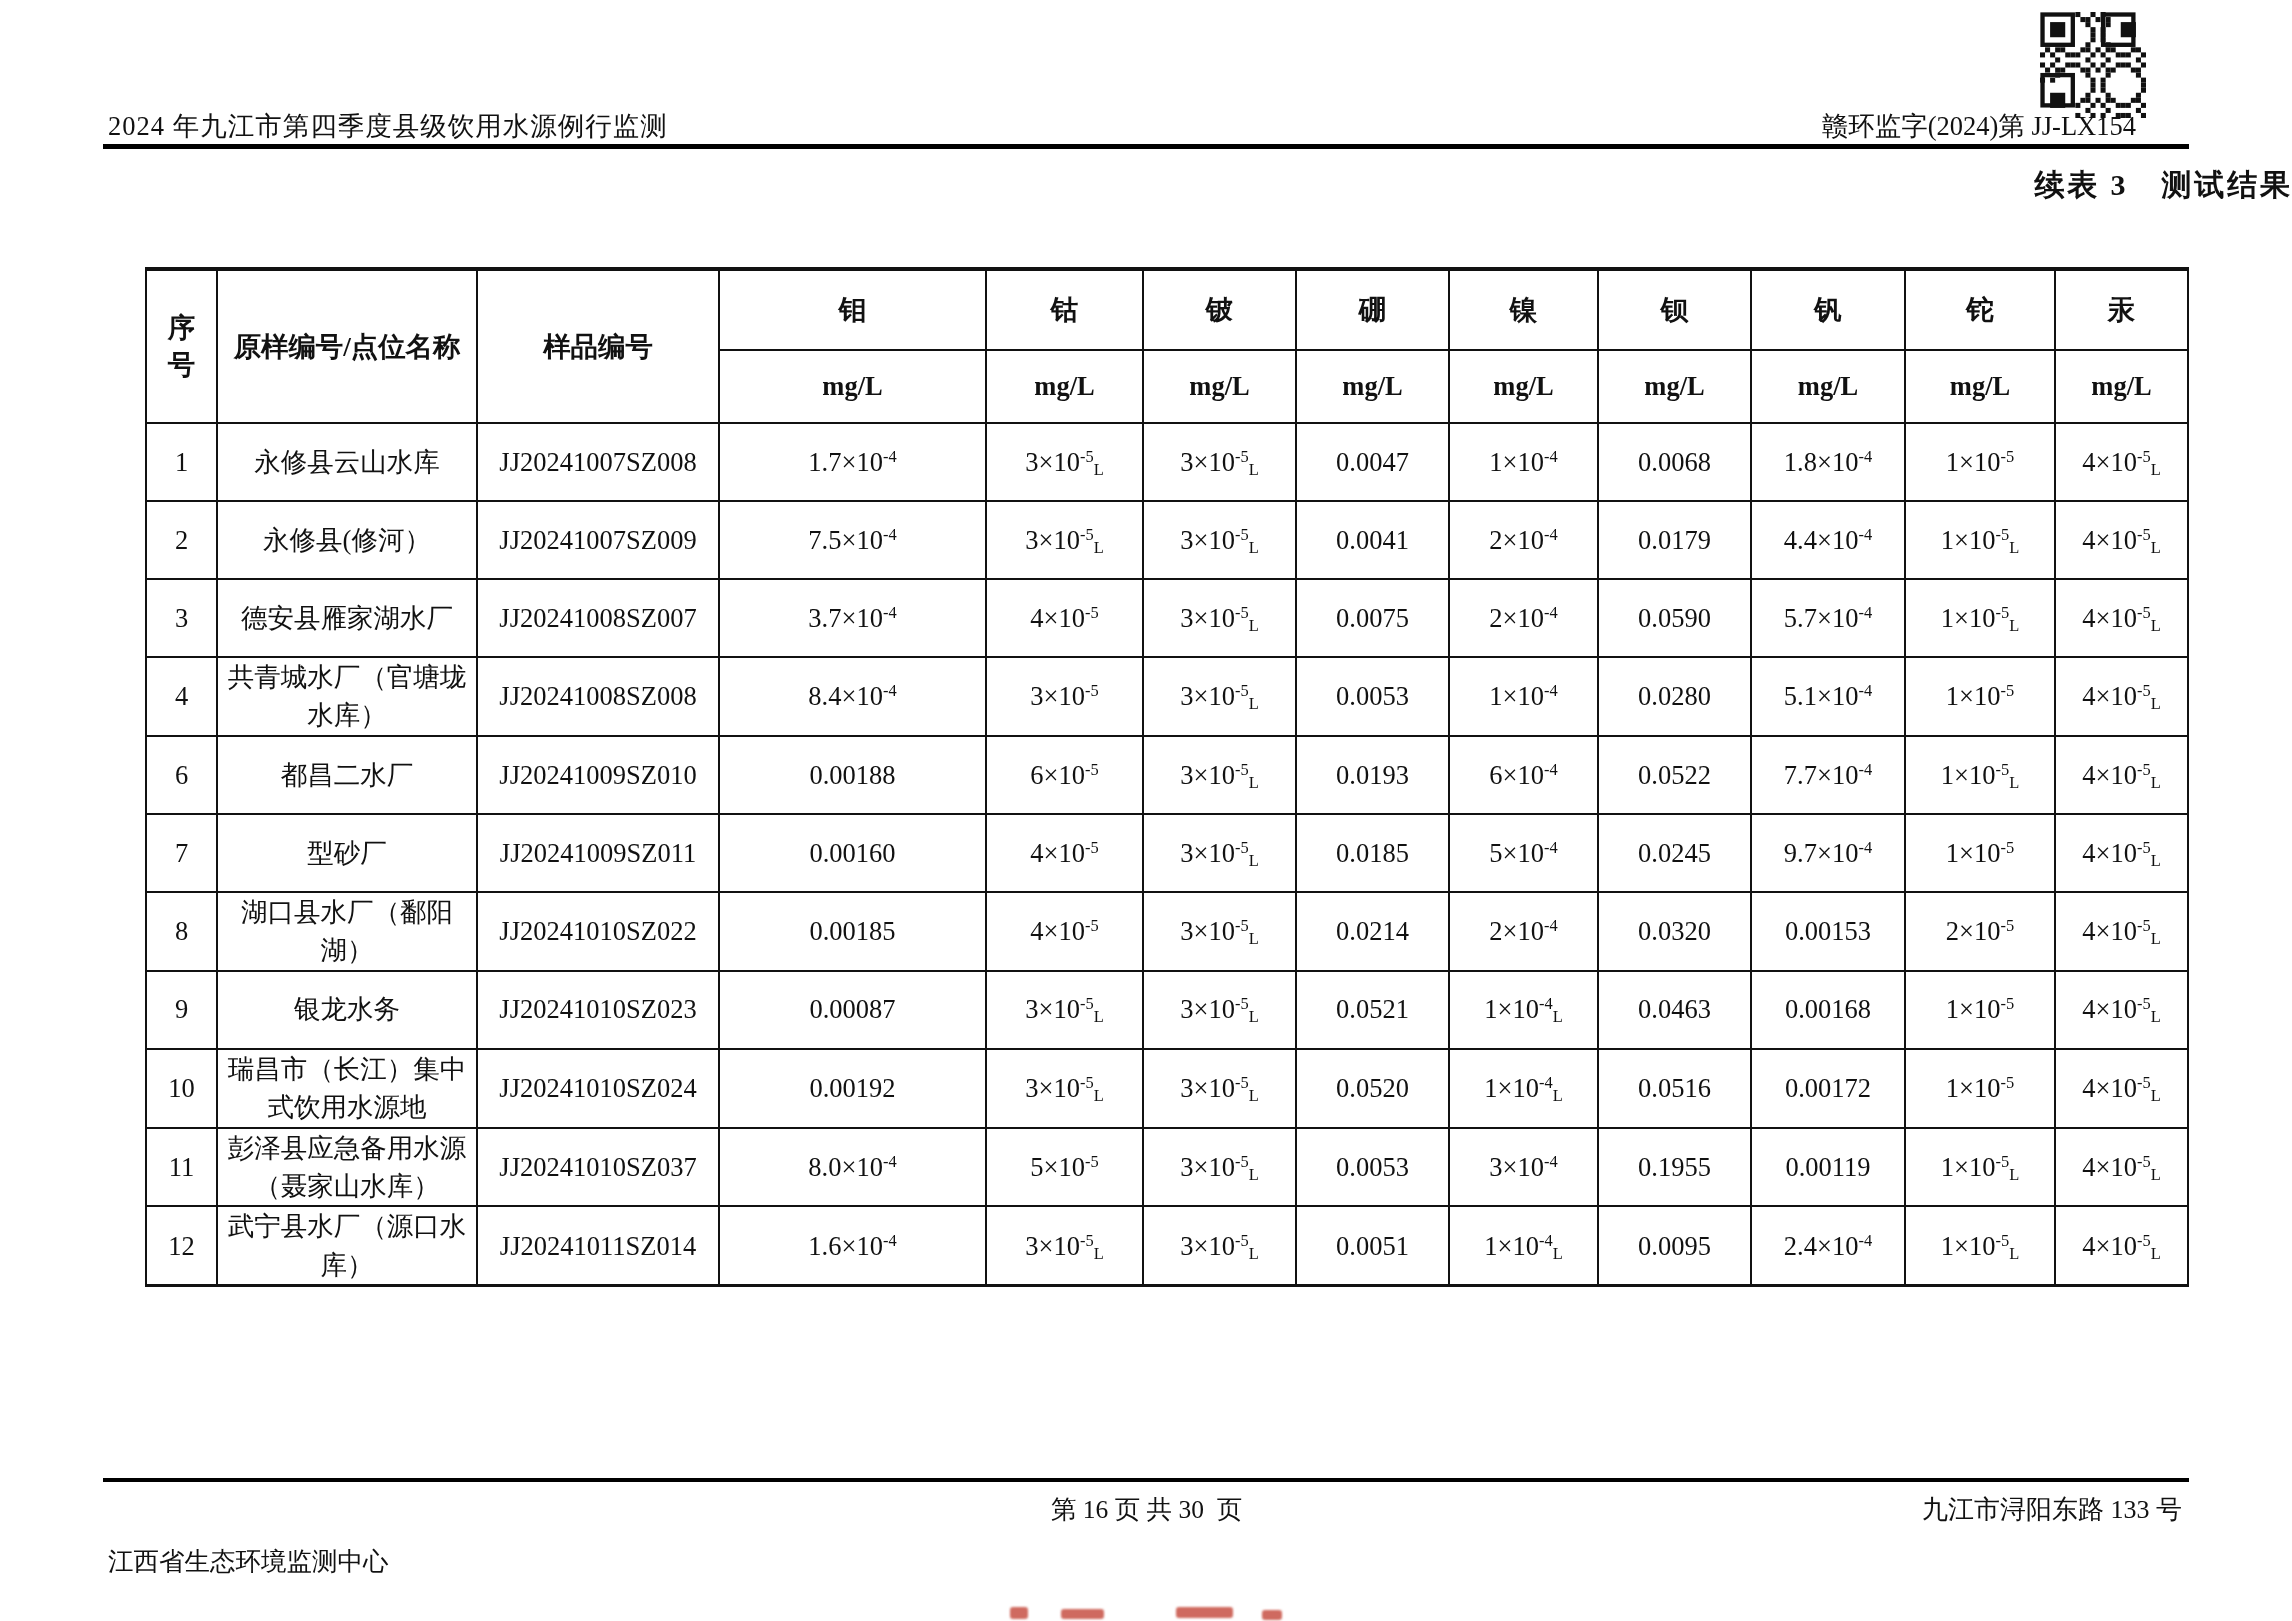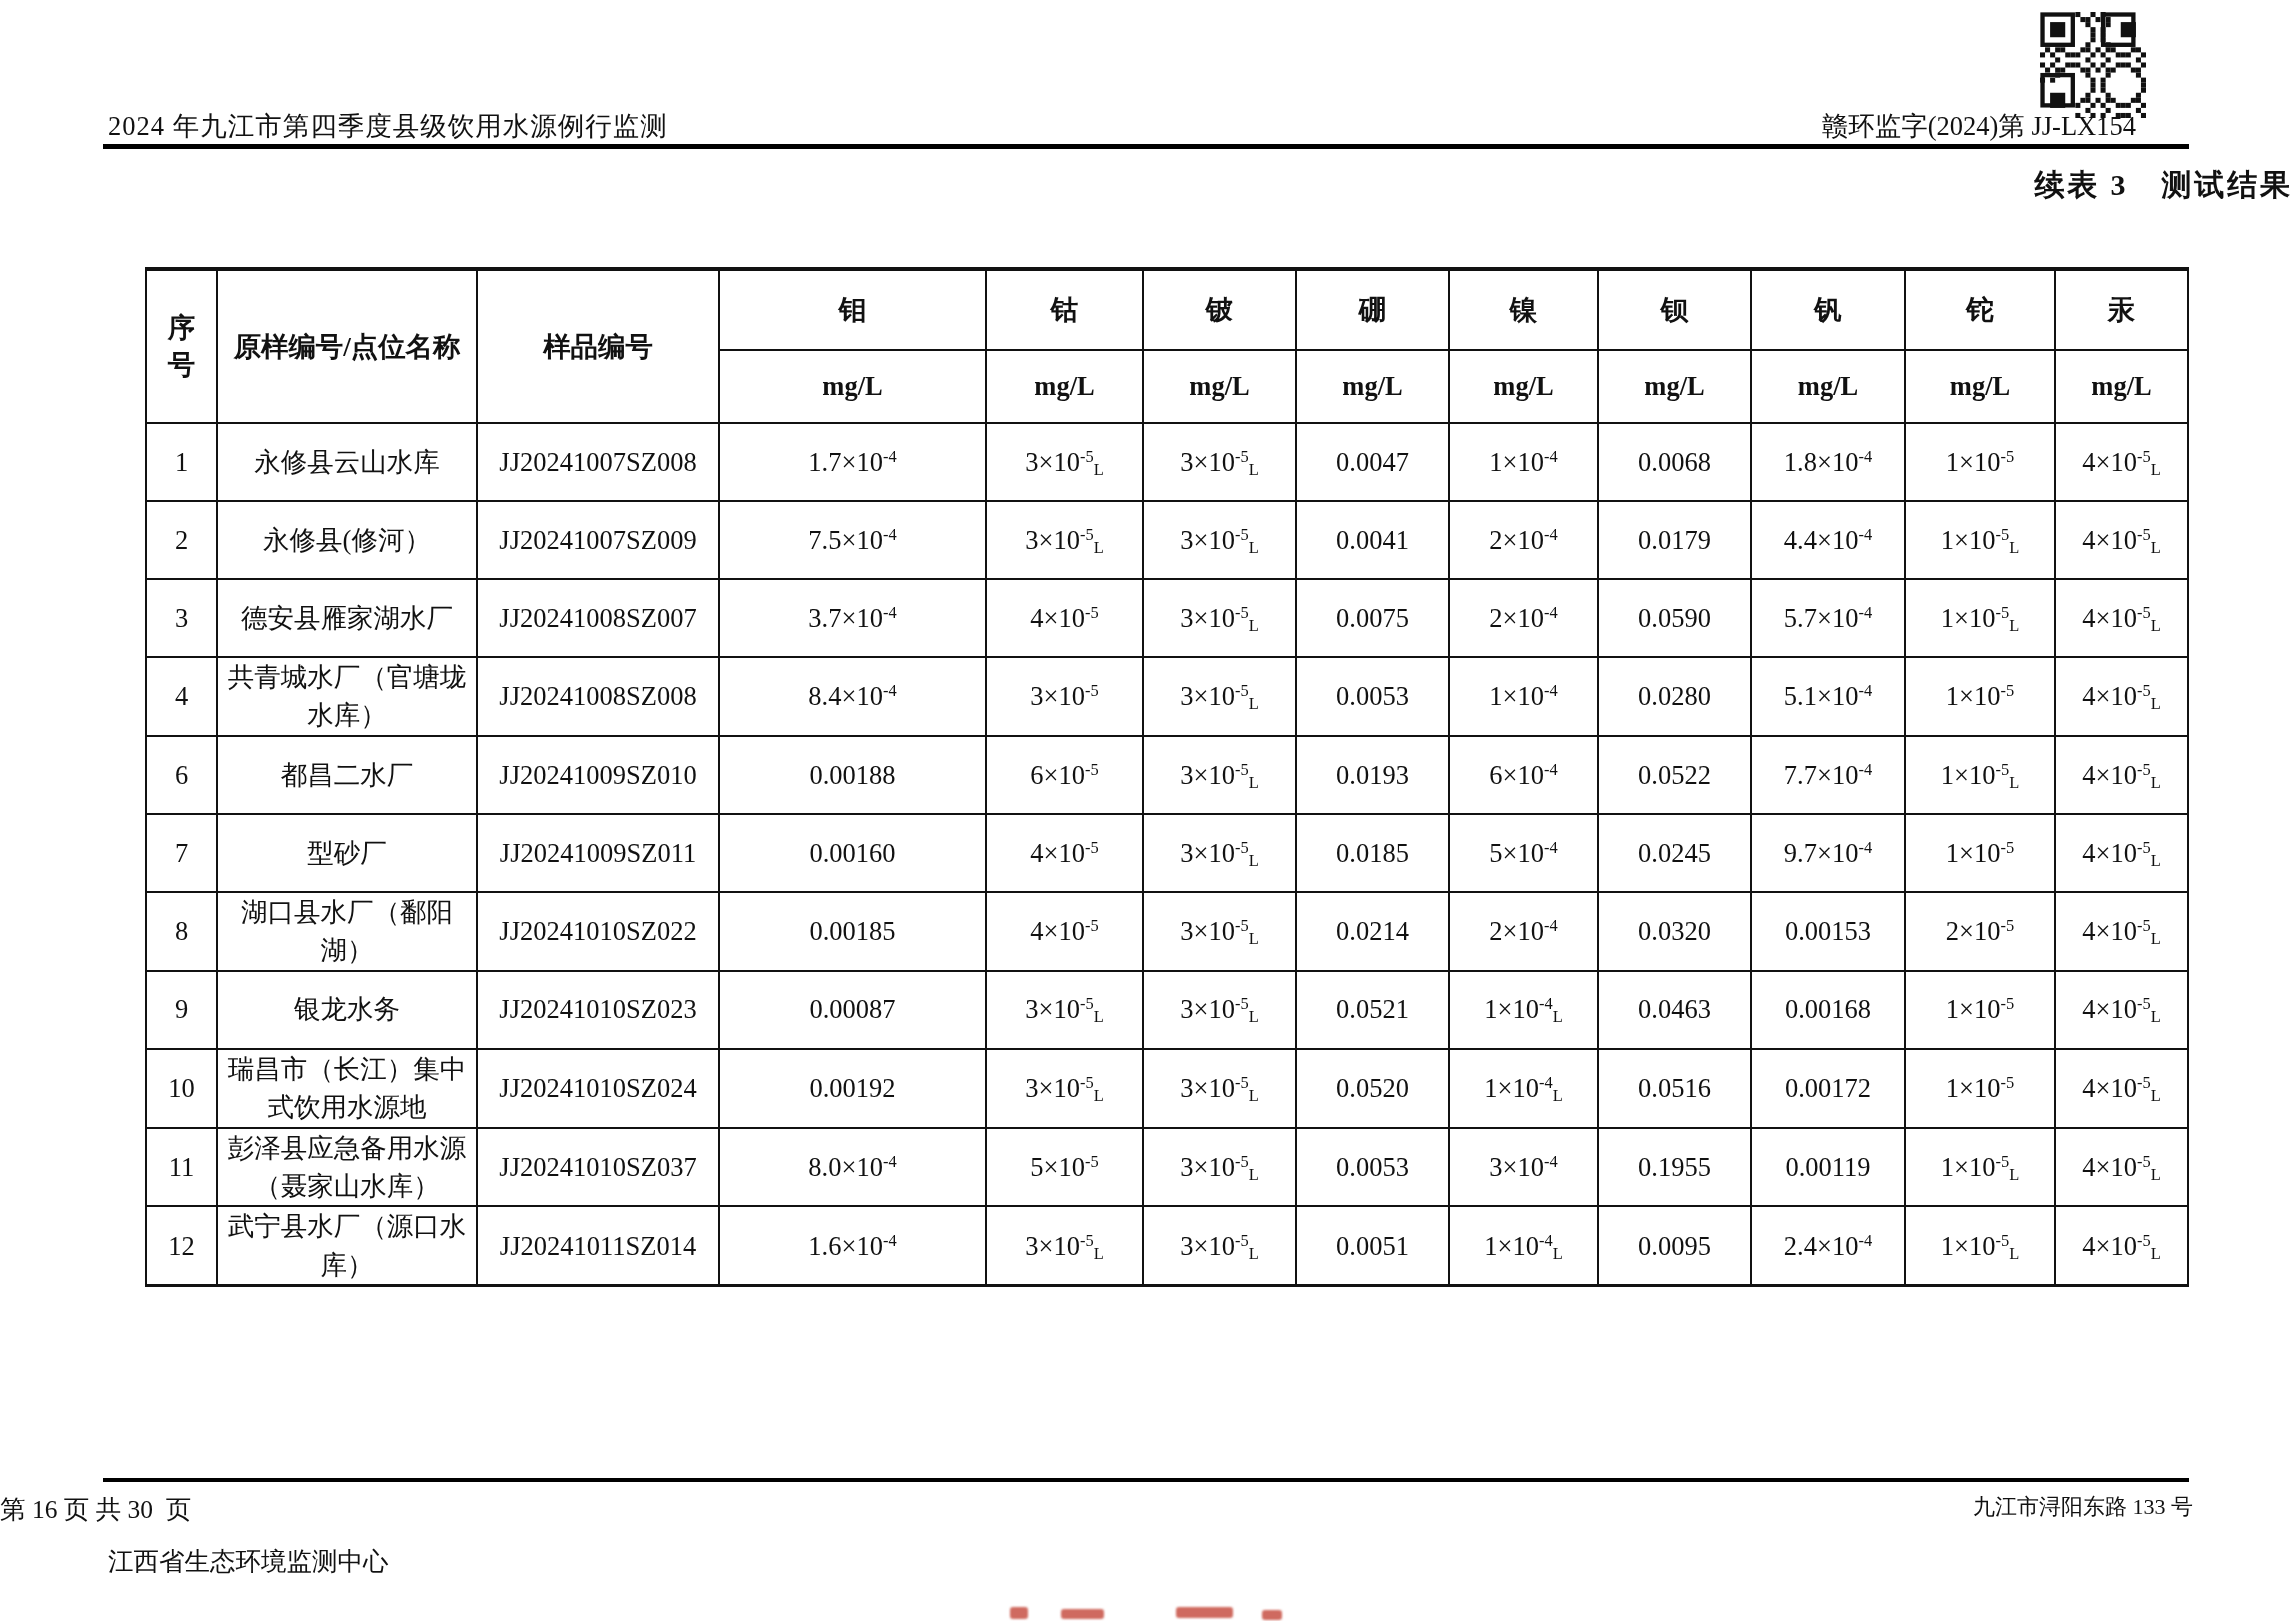--- a/index.html
+++ b/index.html
@@ -30,22 +30,22 @@
   .doc-table thead th{font-weight:bold;font-size:27.4px;}
   .doc-table thead tr.elem-row th{height:78px;}
   .doc-table thead tr.unit-row th{height:71px;font-size:26.5px;}
   .doc-table th.seq-h{white-space:pre-line;line-height:1.35;}
   .doc-table tbody td{font-size:26.5px;height:76px;line-height:1.45;}
   .doc-table td.val,.doc-table td.sid{white-space:nowrap;}
   .doc-table sup{font-size:0.62em;vertical-align:0.55em;line-height:0;}
   .doc-table sub{font-size:0.62em;vertical-align:-0.25em;line-height:0;}
   .ftr-rule{position:absolute;left:103px;top:1478px;width:2086px;height:3.9px;background:#000;}
   .ftr-left{position:absolute;left:108px;top:1544px;font-size:25.5px;}
-  .ftr-center{position:absolute;left:0;top:1492px;width:100%;text-align:left;font-size:25.5px;white-space:pre;}
-  .ftr-right{position:absolute;right:100px;top:1492px;font-size:22px;}
+  .ftr-center{position:absolute;left:0;top:1492px;width:100%;text-align:center;font-size:25.5px;white-space:pre;}
+  .ftr-right{position:absolute;right:111px;top:1492px;font-size:26px;}
   .stamp-bit{position:absolute;border-radius:2.9px;filter:blur(1px);opacity:.75;}
 </style>
 </head>
 <body>
 
 <div class="hdr-left">2024 年九江市第四季度县级饮用水源例行监测</div>
 <div class="hdr-right">赣环监字(2024)第 JJ-LX154</div>
 <div class="qr" id="qr"><svg width="106" height="106" viewBox="0 0 105 105" xmlns="http://www.w3.org/2000/svg" fill="#111">
       <rect x="35" y="0" width="5" height="5"></rect>
       <rect x="50" y="0" width="5" height="5"></rect>

